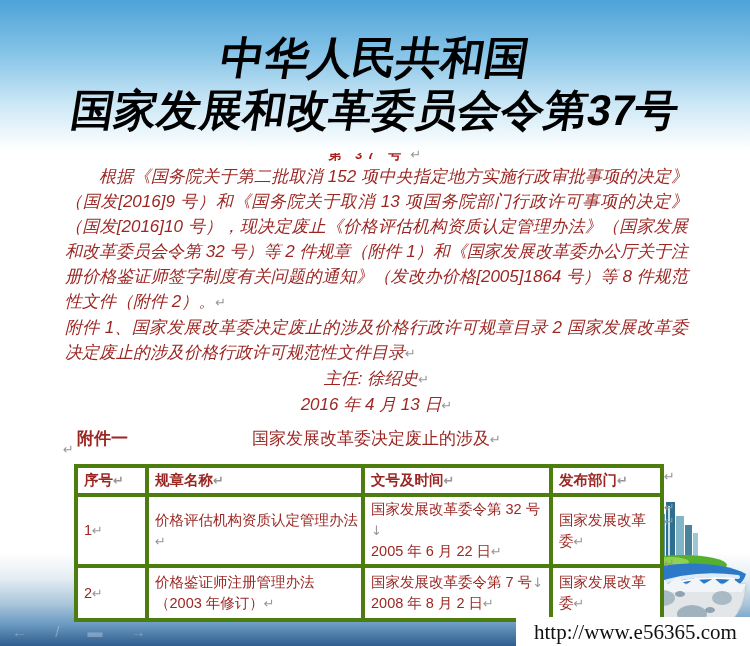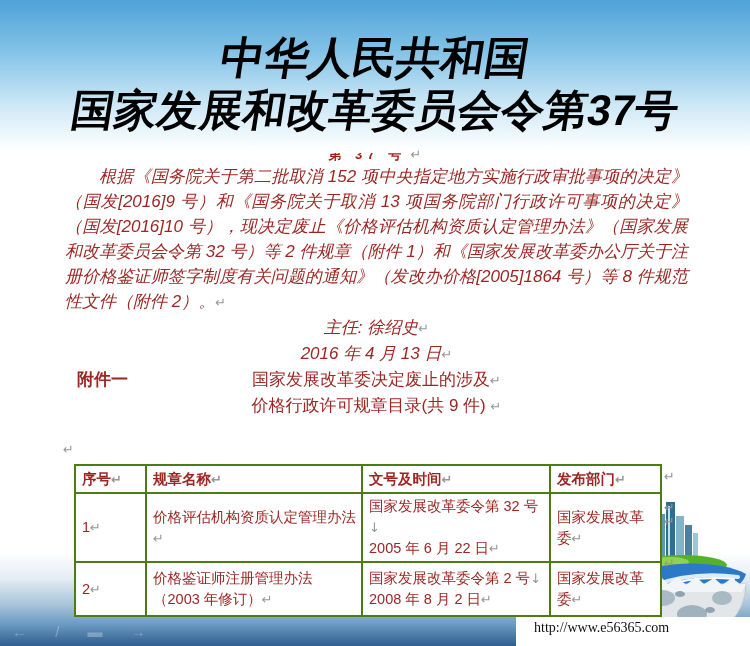--- a/index.html
+++ b/index.html
@@ -16,65 +16,66 @@
   
   .fragment{position:absolute;top:144px;left:0;width:100%;text-align:center;z-index:5;}
   .frag-clip{display:inline-block;height:9px;overflow:hidden;vertical-align:bottom;}
   .frag-clip b{display:block;margin-top:-7px;color:#a6201a;font-size:13px;letter-spacing:5px;font-weight:bold;}
   .frag-mark{color:#8f8f8f;font-size:11px;vertical-align:bottom;}
   
   .body-txt{position:absolute;left:65px;top:164px;width:623px;z-index:5;
     color:#9b2723;font-size:17px;line-height:25px;text-align:justify;}
   .body-txt p{margin:0;font-style:italic;}
   .p1{text-indent:2em;}
-  .center-line{text-align:center;}
+  .center-line{text-align:center;margin-top:8px;}
   .mark{color:#969696;font-size:13px;font-family:"DejaVu Sans",sans-serif;}
   .annex{position:relative;text-align:center;margin-top:0;}
   .annex-label{position:absolute;left:12px;top:0;font-weight:bold;}
   .lone-mark{position:absolute;left:63px;top:442px;z-index:5;}
   
   .doc-table{position:absolute;left:74px;top:464px;z-index:25;border-collapse:collapse;background:#fff;}
-  .doc-table th,.doc-table td{border:2px solid #4d7c0f;color:#9b2723;
+  .doc-table th,.doc-table td{border:4px solid #4d7c0f;color:#9b2723;
     font-size:14.5px;line-height:21px;text-align:left;vertical-align:middle;
     padding:2px 3px 2px 6px;box-sizing:border-box;}
   .doc-table th{font-weight:bold;height:28px;}
   .col-no{width:71px;}.col-name{width:216px;}.col-doc{width:188px;}.col-dept{width:111px;border-radius:9px;}
   .row1 td{height:50px;}.row2 td{height:54px;}
   .outside-mark{position:absolute;z-index:26;}
   
   .bottom-band{position:absolute;left:0;right:0;bottom:0;height:94px;z-index:10;
     background:linear-gradient(180deg,rgba(255,255,255,0) 0%,#e4edf4 28%,#aac6da 55%,#6d9cc4 76%,#44729f 92%,#2f5d8f 100%);}
   .ghost-icons{position:absolute;left:12px;bottom:6px;z-index:11;
     color:rgba(255,255,255,0.28);font-size:15px;letter-spacing:12px;}
   
   .globe{position:absolute;left:630px;top:472px;width:120px;height:160px;z-index:20;}
   
   .url-box{position:absolute;left:516px;top:617px;width:234px;height:29px;z-index:30;
     background:#ffffff;box-sizing:border-box;padding:3px 0 0 18px;
-    font-family:"Liberation Serif",serif;font-size:14px;color:#101010;}
+    font-family:"Liberation Serif",serif;font-size:21px;color:#101010;}
 </style>
 </head>
 <body>
 
 <div class="page">
 
   <div class="top-band"></div>
 
   <div class="title">
     <span class="l1">中华人民共和国</span>
     <span class="l2">国家发展和改革委员会令第37号</span>
   </div>
 
   <div class="fragment">
     <span class="frag-clip"><b>第 37 号</b></span>
     <span class="frag-mark mark">↵</span>
   </div>
 
   <div class="body-txt">
     <p class="p1"><span>根据《国务院关于第二批取消 152 项中央指定地方实施行政审批事项的决定》（国发[2016]9 号）和《国务院关于取消 13 项国务院部门行政许可事项的决定》（国发[2016]10 号），现决定废止《价格评估机构资质认定管理办法》（国家发展和改革委员会令第 32 号）等 2 件规章（附件 1）和《国家发展改革委办公厅关于注册价格鉴证师签字制度有关问题的通知》（发改办价格[2005]1864 号）等 8 件规范性文件（附件 2）。</span><span class="mark">↵</span></p>
+    <p class="p2"><span>附件 1、国家发展改革委决定废止的涉及价格行政许可规章目录 2 国家发展改革委决定废止的涉及价格行政许可规范性文件目录</span><span class="mark">↵</span></p>
     <p class="center-line"><span>主任: 徐绍史</span><span class="mark">↵</span></p>
     <p class="center-line"><span>2016 年 4 月 13 日</span><span class="mark">↵</span></p>
     <div class="annex">
       <span class="annex-label">附件一</span>
       <div class="center-line"><span>国家发展改革委决定废止的涉及</span><span class="mark">↵</span></div>
       <div class="center-line"><span>价格行政许可规章目录(共 9 件)</span> <span class="mark">↵</span></div>
     </div>
   </div>
 
   <span class="lone-mark mark">↵</span>
@@ -89,21 +90,21 @@
     </tr>
     <tr class="row1">
       <td><span>1</span><span class="mark">↵</span></td>
       <td><span>价格评估机构资质认定管理办法</span><span class="mark">↵</span></td>
       <td><span>国家发展改革委令第 32 号</span><span class="mark">↓</span><br><span>2005 年 6 月 22 日</span><span class="mark">↵</span></td>
       <td><span>国家发展改革委</span><span class="mark">↵</span></td>
     </tr>
     <tr class="row2">
       <td><span>2</span><span class="mark">↵</span></td>
       <td><span>价格鉴证师注册管理办法（2003 年修订）</span><span class="mark">↵</span></td>
-      <td><span>国家发展改革委令第 2 号</span><span class="mark">↓</span><br><span>2008 年 8 月 2 日</span><span class="mark">↵</span></td>
+      <td><span>国家发展改革委令第 7 号</span><span class="mark">↓</span><br><span>2008 年 8 月 2 日</span><span class="mark">↵</span></td>
       <td><span>国家发展改革委</span><span class="mark">↵</span></td>
     </tr>
   </tbody>
     </table>
 
   <span class="outside-mark mark" style="left:664px;top:469px;">↵</span>
   <span class="outside-mark mark" style="left:664px;top:500px;">↵</span>
   <span class="outside-mark mark" style="left:664px;top:514px;">↵</span>
   <span class="outside-mark mark" style="left:664px;top:556px;">↵</span>
 

